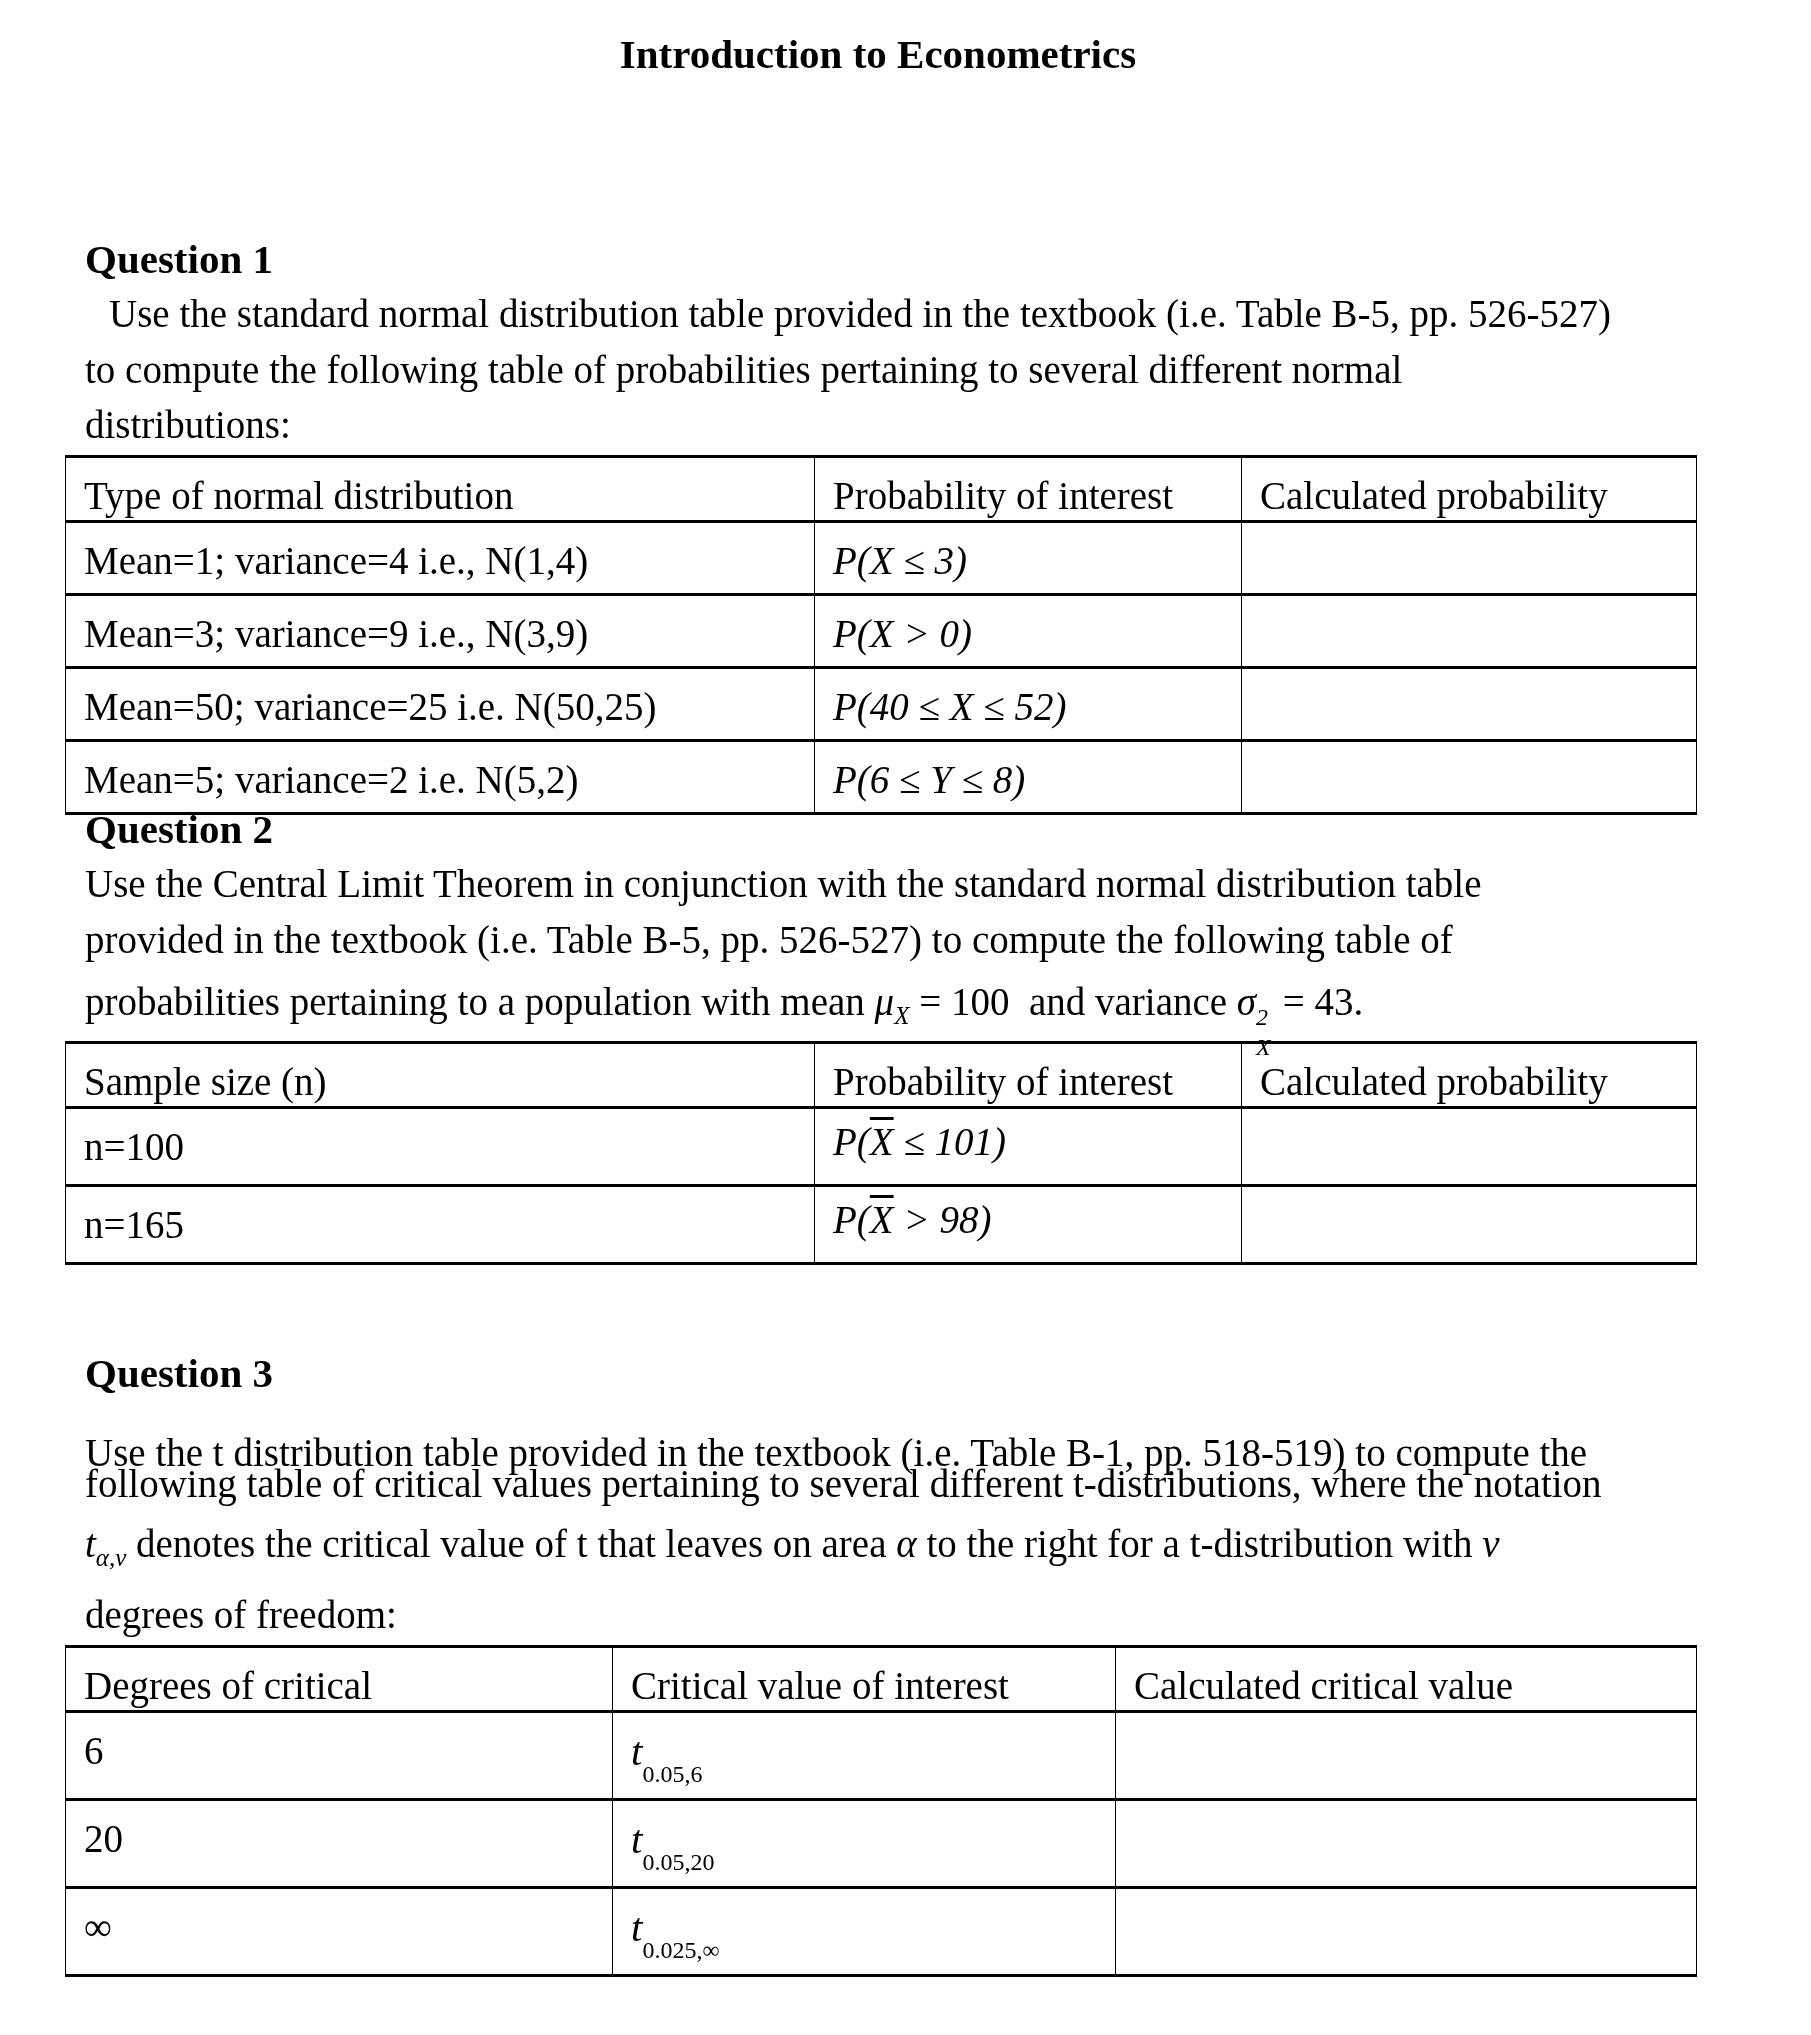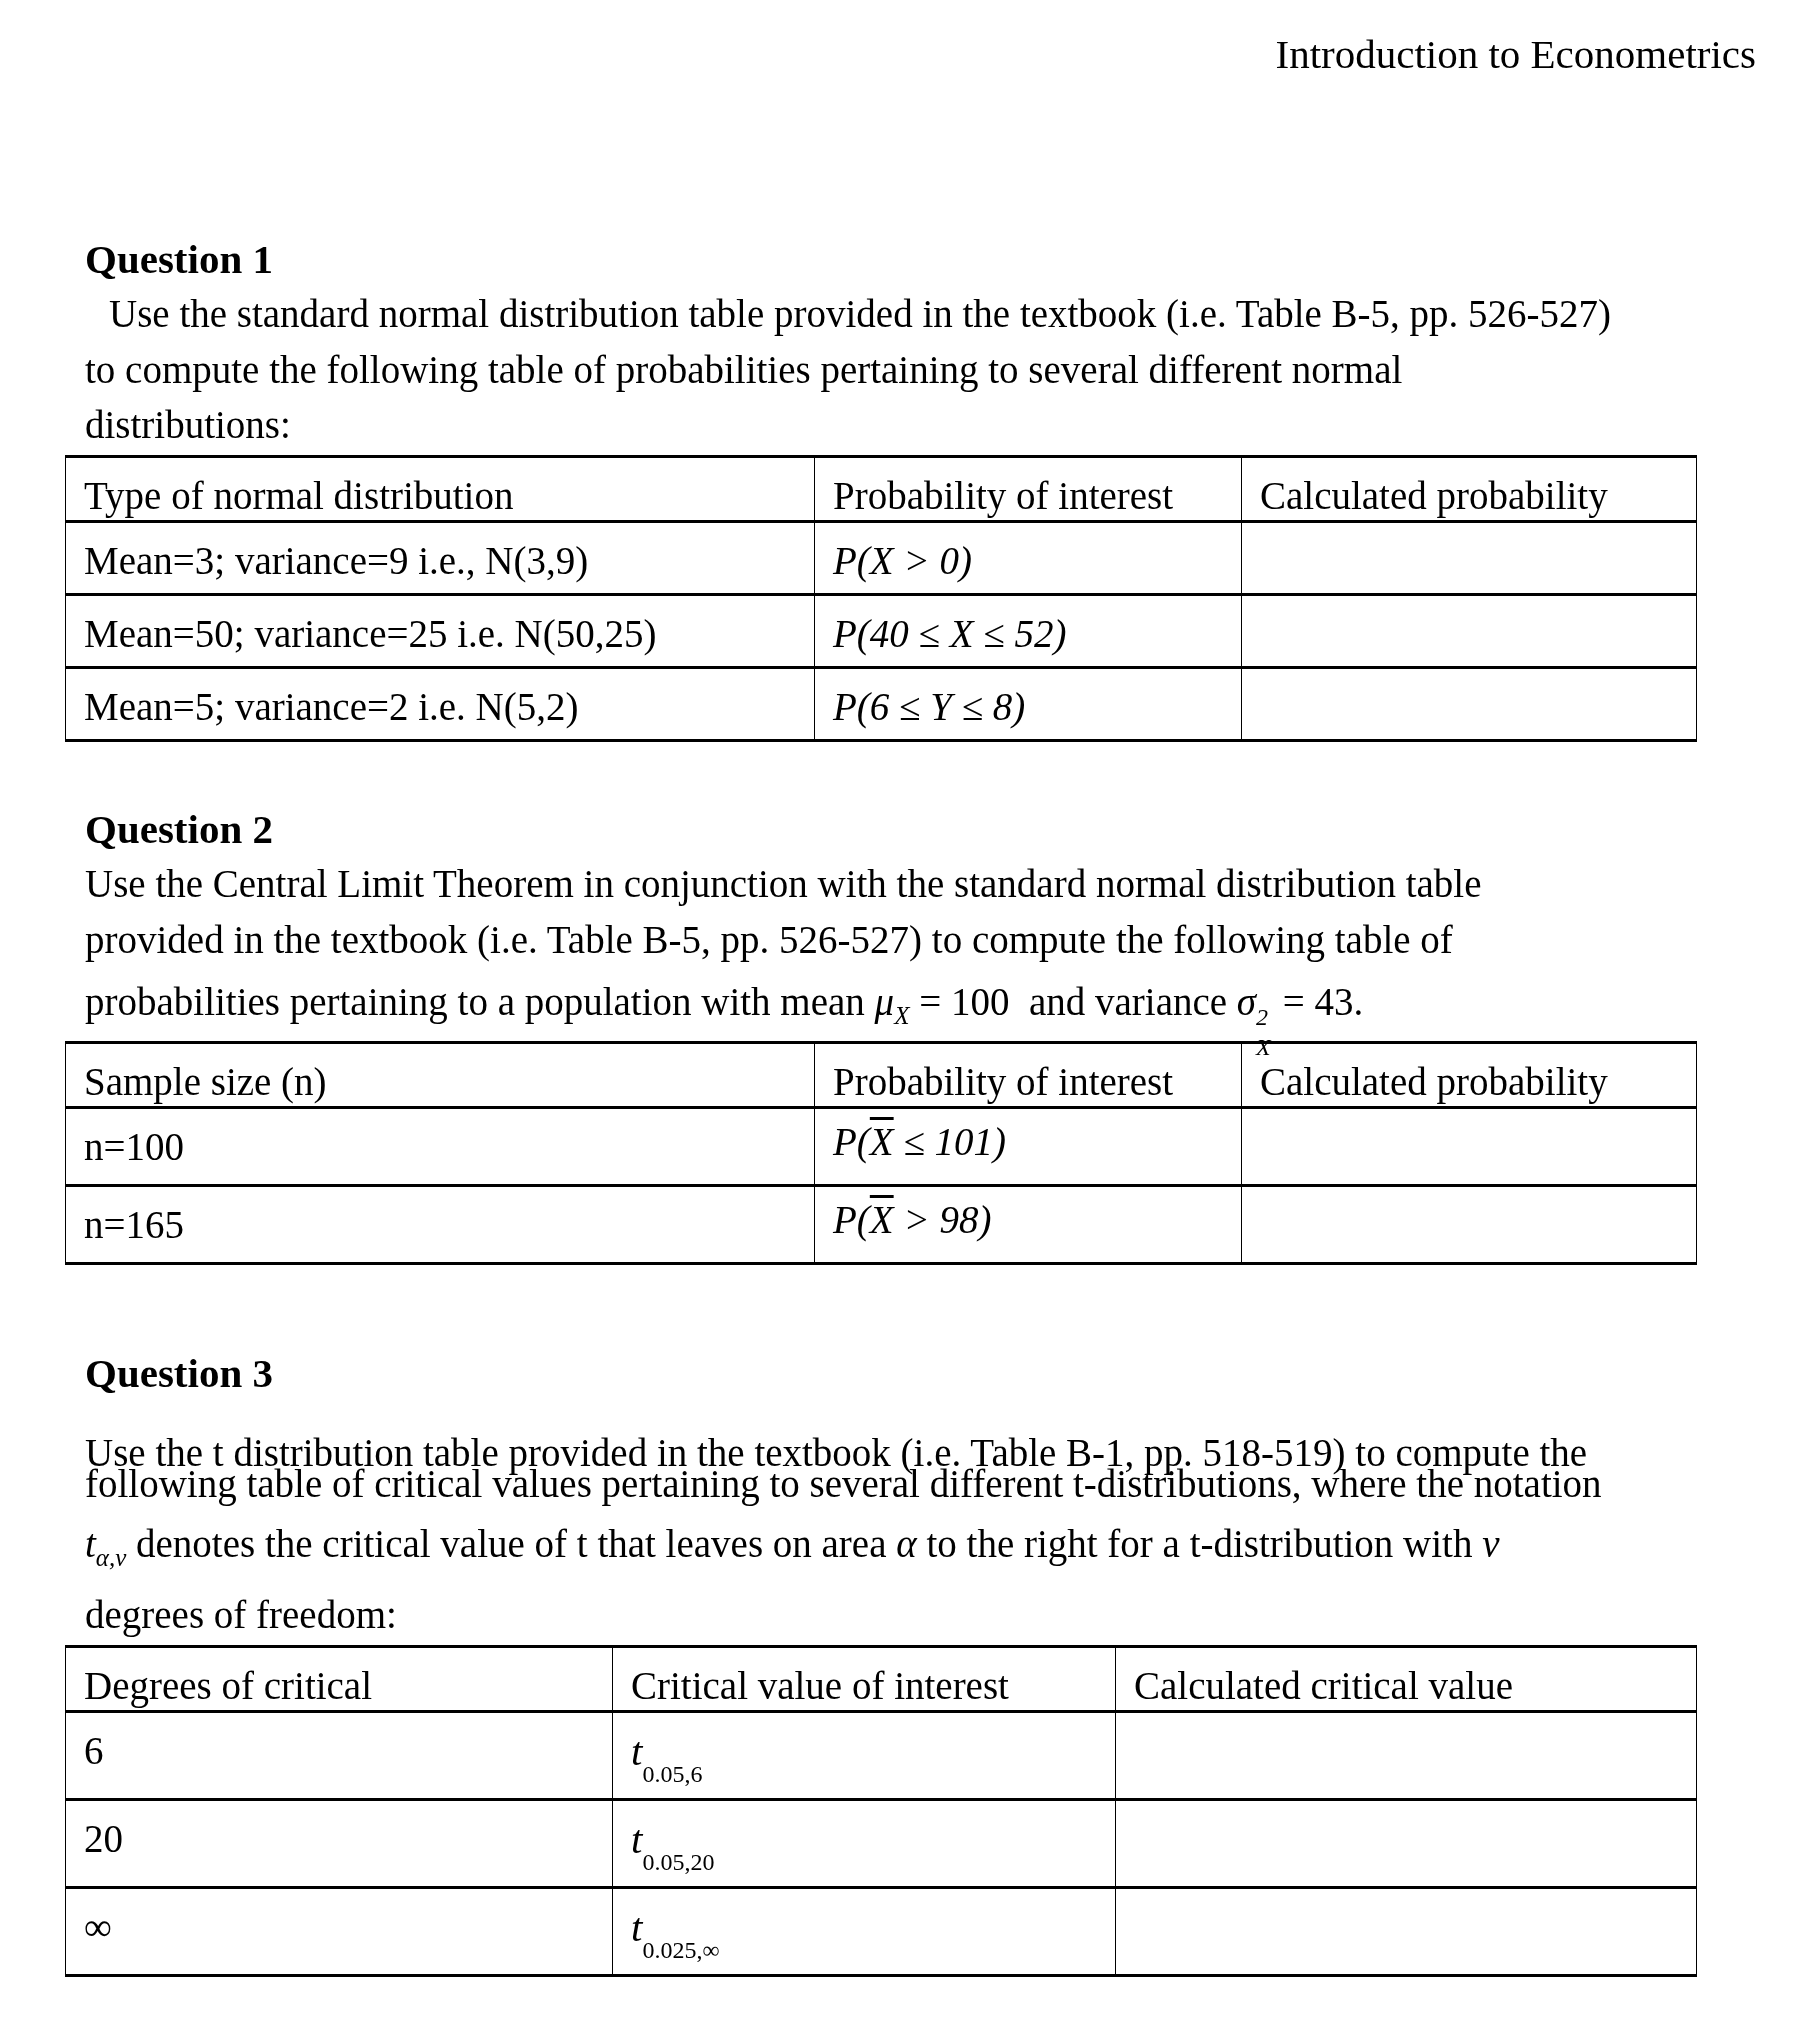--- a/index.html
+++ b/index.html
@@ -2,22 +2,22 @@
 <html style="font-size:6.8px"><head>
 <meta charset="utf-8">
 <style>
   html, body { margin: 0; padding: 0; background: #ffffff; }
   body {
     width: 1812px; height: 2035px; position: relative; overflow: hidden;
     font-family: "Liberation Serif", "DejaVu Serif", serif; color: #000;
   }
   .abs { position: absolute; }
   .title {
-    left: 0; width: 1756px; top: 26px; text-align: right;
-    font-size: 41px; font-weight: normal; line-height: 56px;
+    left: 0; width: 1756px; top: 26px; text-align: center;
+    font-size: 41px; font-weight: bold; line-height: 56px;
   }
   .qhead { left: 85px; font-size: 41px; font-weight: bold; line-height: 56px; }
   .para { left: 85px; font-size: 39px; line-height: 56px; white-space: nowrap; }
   .it { font-style: italic; }
   .sub { font-size: 25px; vertical-align: -9.4px; }
   .ovl { text-decoration: overline; }
   table.q {
     position: absolute; border-collapse: collapse; table-layout: fixed;
     font-size: 39px;
   }
@@ -56,20 +56,25 @@
   <colgroup>
       <col style="width:749px">
       <col style="width:427px">
       <col style="width:455px">
     </colgroup>
   <tbody>
       <tr class="hdr">
     <td>Type of normal distribution</td>
     <td>Probability of interest</td>
     <td>Calculated probability</td>
+  </tr>
+  <tr class="row">
+    <td>Mean=1; variance=4 i.e., N(1,4)</td>
+    <td class="math">P(X ≤ 3)</td>
+    <td></td>
   </tr>
   <tr class="row">
     <td>Mean=3; variance=9 i.e., N(3,9)</td>
     <td class="math">P(X &gt; 0)</td>
     <td></td>
   </tr>
   <tr class="row">
     <td>Mean=50; variance=25 i.e. N(50,25)</td>
     <td class="math">P(40 ≤ X ≤ 52)</td>
     <td></td>

